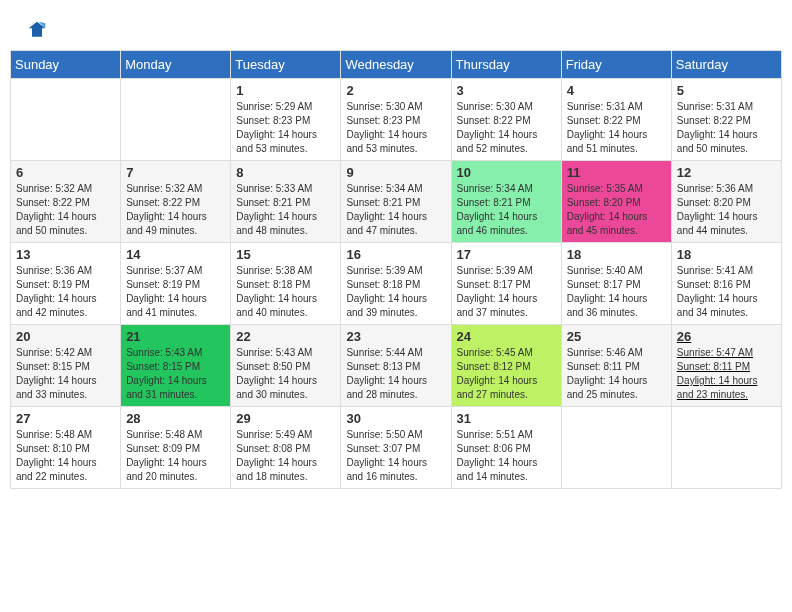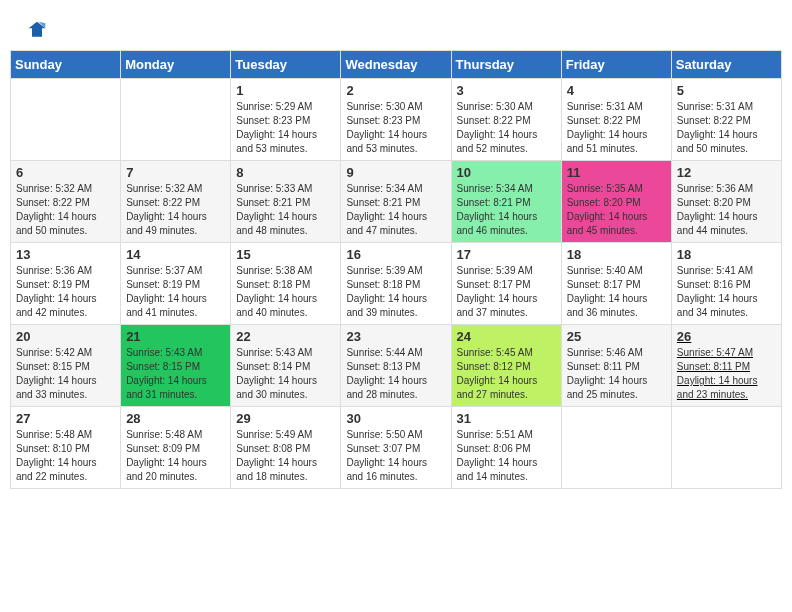--- a/index.html
+++ b/index.html
@@ -57,21 +57,21 @@
       border-collapse: collapse;
       margin: 5px 0;
       font-size: 11px;
     }
     .calendar th {
       background-color: #2f6fc0;
       color: #fff;
       padding: 6px 4px;
       text-align: left;
       font-size: 13px;
-      font-weight: bold;
+      font-weight: normal;
       border: 1px solid #ddd;
     }
     .calendar td {
       border: 1px solid #ddd;
       vertical-align: top;
       padding: 4px 5px;
       min-height: 70px;
       width: calc(100% / 7);
       background: #fff;
     }
@@ -258,21 +258,21 @@
         </td>
         <td style="background: #22c55e; margin-top: 40px;">
           <span class="day-number">21</span>
           <div class="day-info">Sunrise: 5:43 AM
 Sunset: 8:15 PM
 Daylight: 14 hours and 31 minutes.</div>
         </td>
         <td style="background: rgb(245, 245, 245);">
           <span class="day-number">22</span>
           <div class="day-info">Sunrise: 5:43 AM
-Sunset: 8:14 PM
+Sunset: 8:50 PM
 Daylight: 14 hours and 30 minutes.</div>
         </td>
         <td style="background: rgb(245, 245, 245);">
           <span class="day-number">23</span>
           <div class="day-info">Sunrise: 5:44 AM
 Sunset: 8:13 PM
 Daylight: 14 hours and 28 minutes.</div>
         </td>
         <td style="background: #bef264;">
           <span class="day-number">24</span>

